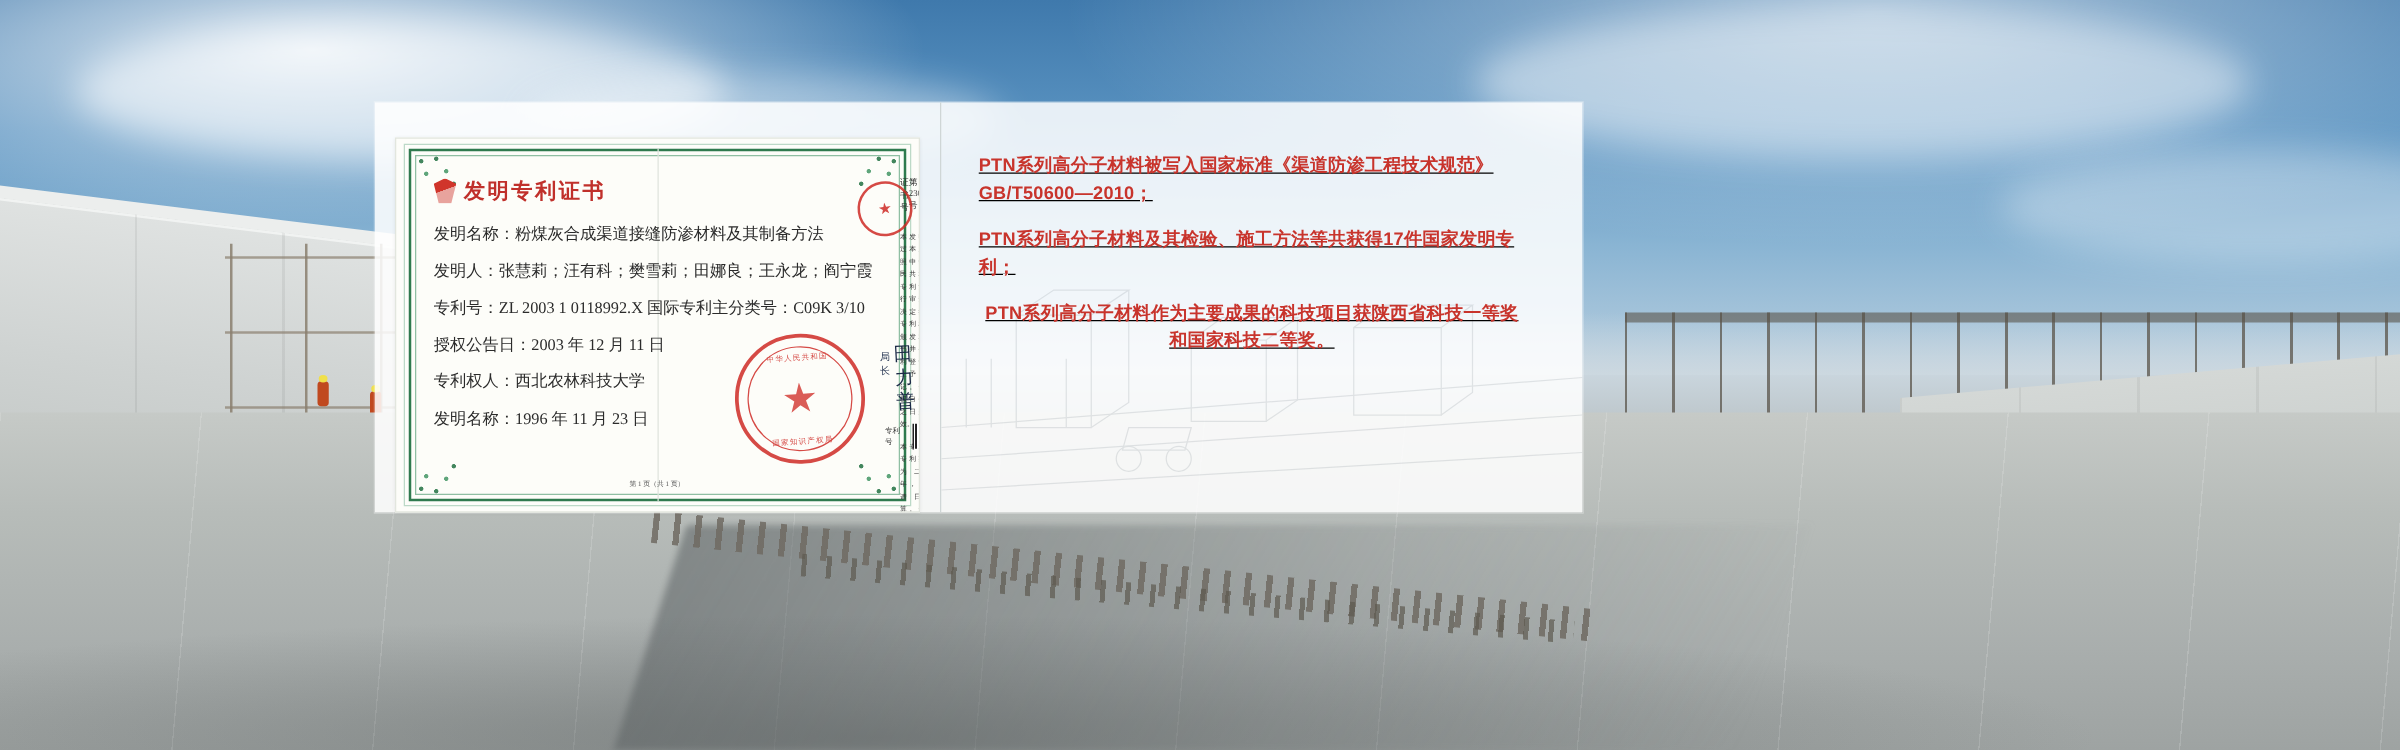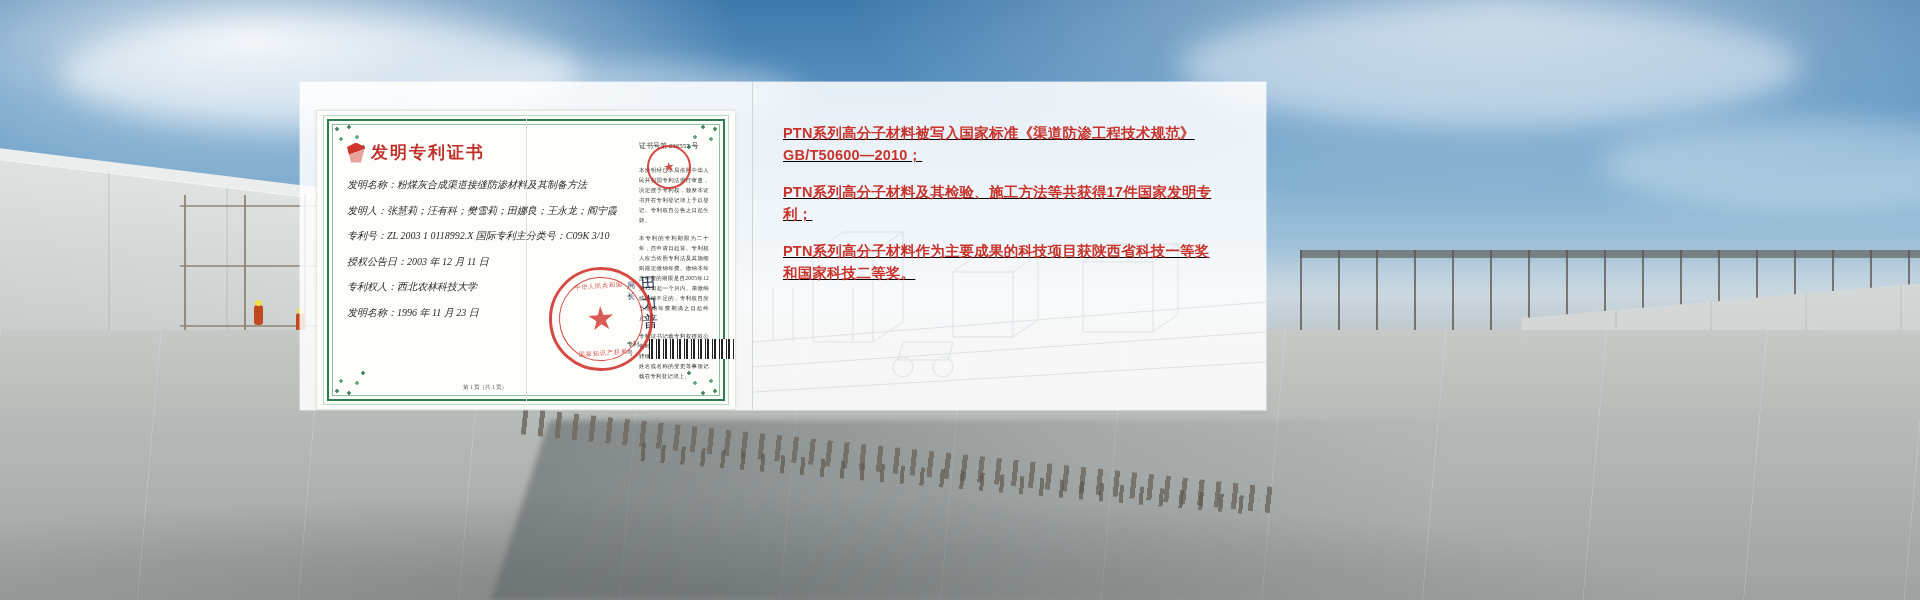--- a/index.html
+++ b/index.html
@@ -208,26 +208,25 @@
     background: linear-gradient(160deg,#d0352b 0%, #d0352b 45%, #e8a39d 46%, #e8a39d 100%);
     clip-path: polygon(50% 0%, 100% 22%, 78% 100%, 22% 100%, 0% 22%);
   }
   .cert-title-text {
     font-family: "Liberation Serif", serif;
     font-size: 17px; font-weight: bold; color: #c0302b;
     letter-spacing: 2px;
   }
   .cert-field {
     font-family: "Liberation Serif", serif;
-    font-size: 10px; color: #2b2b2b;
+    font-size: 13px; color: #2b2b2b;
     margin: 0 0 12px 4px;
     line-height: 1.35;
     white-space: nowrap;
     overflow: hidden;
-    font-style: italic;
   }
   .cert-page {
     position:absolute; left: 50%; transform: translateX(-50%);
     bottom: -6px;
     font-family: "Liberation Serif", serif;
     font-size: 5.5px; color:#555;
   }
 
   .cert-no {
     font-family: "Liberation Serif", serif;
@@ -247,21 +246,21 @@
   .barcode-row {
     position:absolute; left:0; bottom: 26px;
     display:flex; align-items:center; gap:6px;
     font-family:"Liberation Serif", serif; font-size:6px; color:#333;
   }
   .barcode {
     width: 112px; height: 20px;
     background: repeating-linear-gradient(90deg,#222 0 1px, #fff 1px 2px, #222 2px 4px, #fff 4px 7px);
   }
   .sign {
-    position:absolute; right: 36px; bottom: 54px;
+    position:absolute; right: 16px; bottom: 54px;
     font-family:"Liberation Serif", serif; font-size: 8px; color:#23324f;
     display:flex; align-items:baseline; gap: 4px;
   }
   .sign-name {
     font-size: 15px;
     font-family:"Liberation Serif", serif;
     color:#1d2b47;
     transform: rotate(-3deg);
     letter-spacing: 1px;
   }
@@ -324,21 +323,21 @@
   .text-col p {
     position: relative;
     margin: 0 0 14px 0;
     font-family: "Liberation Sans", sans-serif;
     font-size: 14.5px;
     font-weight: bold;
     color: #c8342c;
     line-height: 1.55;
     letter-spacing: .2px;
   }
-  .text-col p:last-child { margin-bottom: 0; }
+  .text-col p:last-child { margin-bottom: 0; text-align: center; }
 </style>
 </head>
 <body>
 
 <div id="stage">
 
   <div class="sky"></div>
   <div class="cloud c1"></div>
   <div class="cloud c2"></div>
   <div class="cloud c3"></div>

